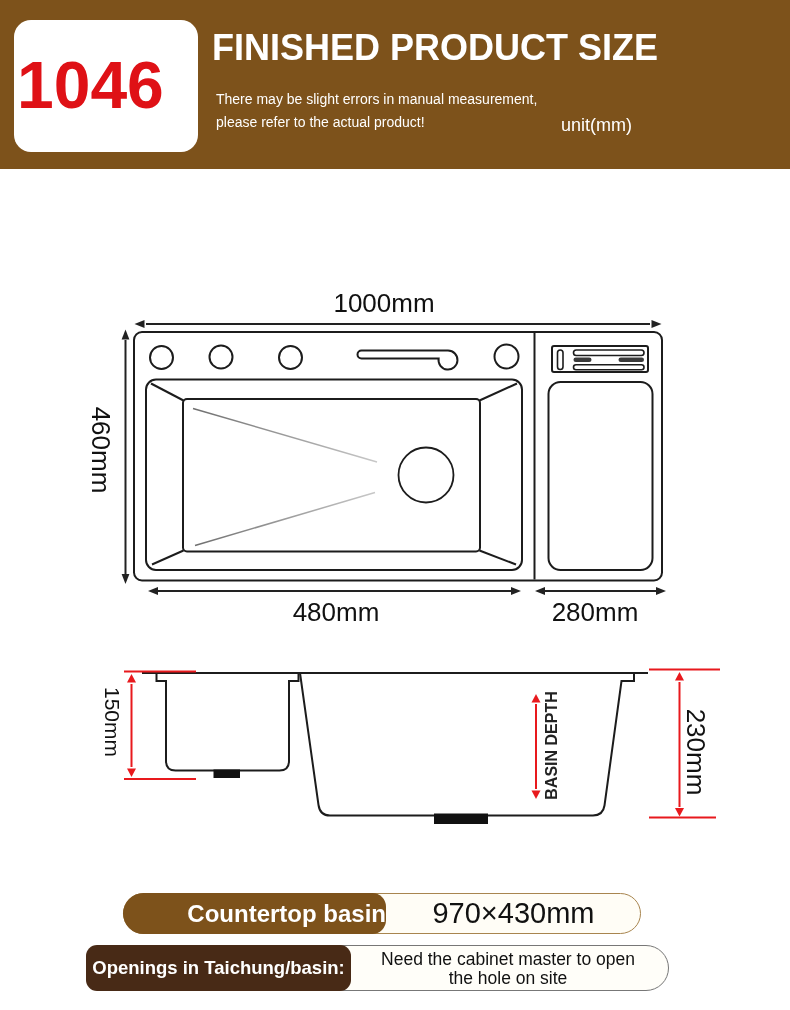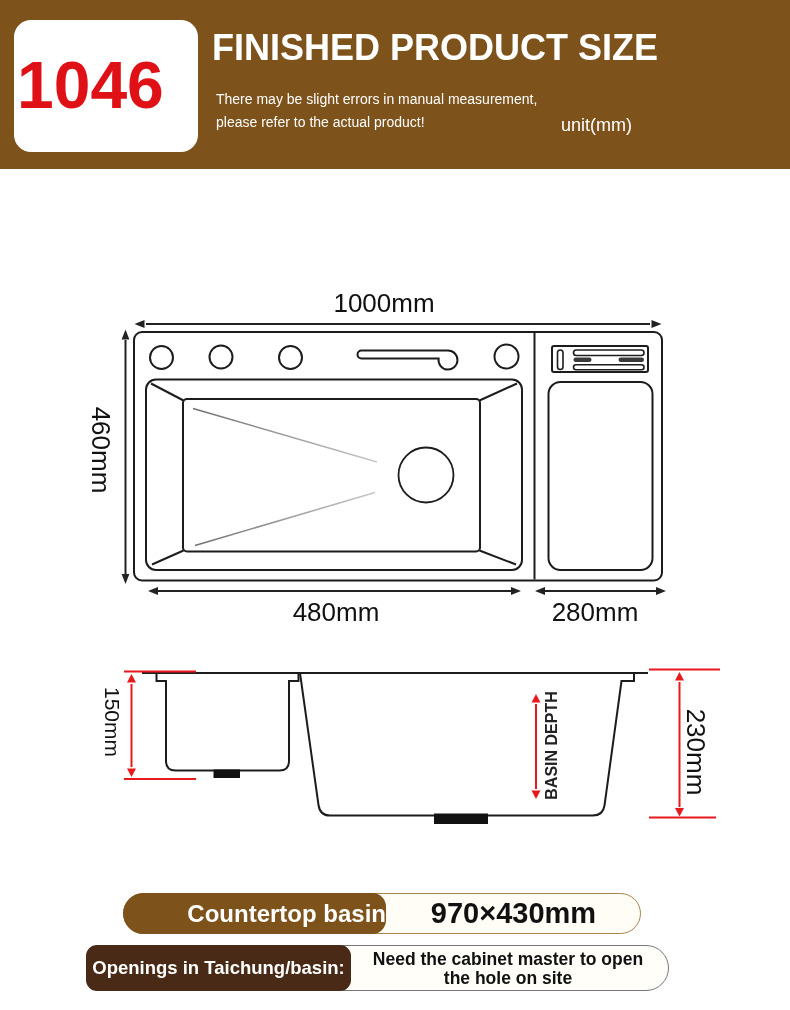--- a/index.html
+++ b/index.html
@@ -144,19 +144,19 @@
 
   <text transform="translate(557,745.5) rotate(-90)" text-anchor="middle" font-size="16" font-weight="bold" fill="#222">BASIN DEPTH</text>
 
   <text transform="translate(687,752) rotate(90)" text-anchor="middle" font-size="26" fill="#111">230mm</text>
 </svg>
 
 <div class="abs" style="left:123px;top:893px;width:516px;height:39px;background:#fffdf6;border:1px solid #a8854f;border-radius:21px"></div>
 
 <div class="abs" style="left:123px;top:893px;width:263px;height:41px;background:#7d521b;border-radius:21px 14px 14px 21px;color:#fff;font-weight:bold;font-size:24px;text-align:right;line-height:41px">Countertop basin opening</div>
 
-<div class="abs" style="left:386px;top:893px;width:255px;height:41px;text-align:center;line-height:40px;font-weight:bold;font-size:29px;color:#111">970×430mm</div>
+<div class="abs" style="left:386px;top:893px;width:255px;height:41px;text-align:center;line-height:40px;font-weight:normal;font-size:29px;color:#111">970×430mm</div>
 
 <div class="abs" style="left:86px;top:945px;width:581px;height:44px;background:#fffef9;border:1px solid #777;border-radius:23px"></div>
 
 <div class="abs" style="left:86px;top:945px;width:265px;height:46px;background:#482a16;border-radius:11px;color:#fff;font-weight:bold;font-size:18.5px;text-align:center;line-height:46px">Openings in Taichung/basin:</div>
 
-<div class="abs" style="left:349px;top:950px;width:318px;text-align:center;font-weight:bold;font-size:17.5px;color:#111;line-height:18.5px">Need the cabinet master to open<br>the hole on site</div>
+<div class="abs" style="left:349px;top:950px;width:318px;text-align:center;font-weight:normal;font-size:17.5px;color:#111;line-height:18.5px">Need the cabinet master to open<br>the hole on site</div>
 
 </body></html>

